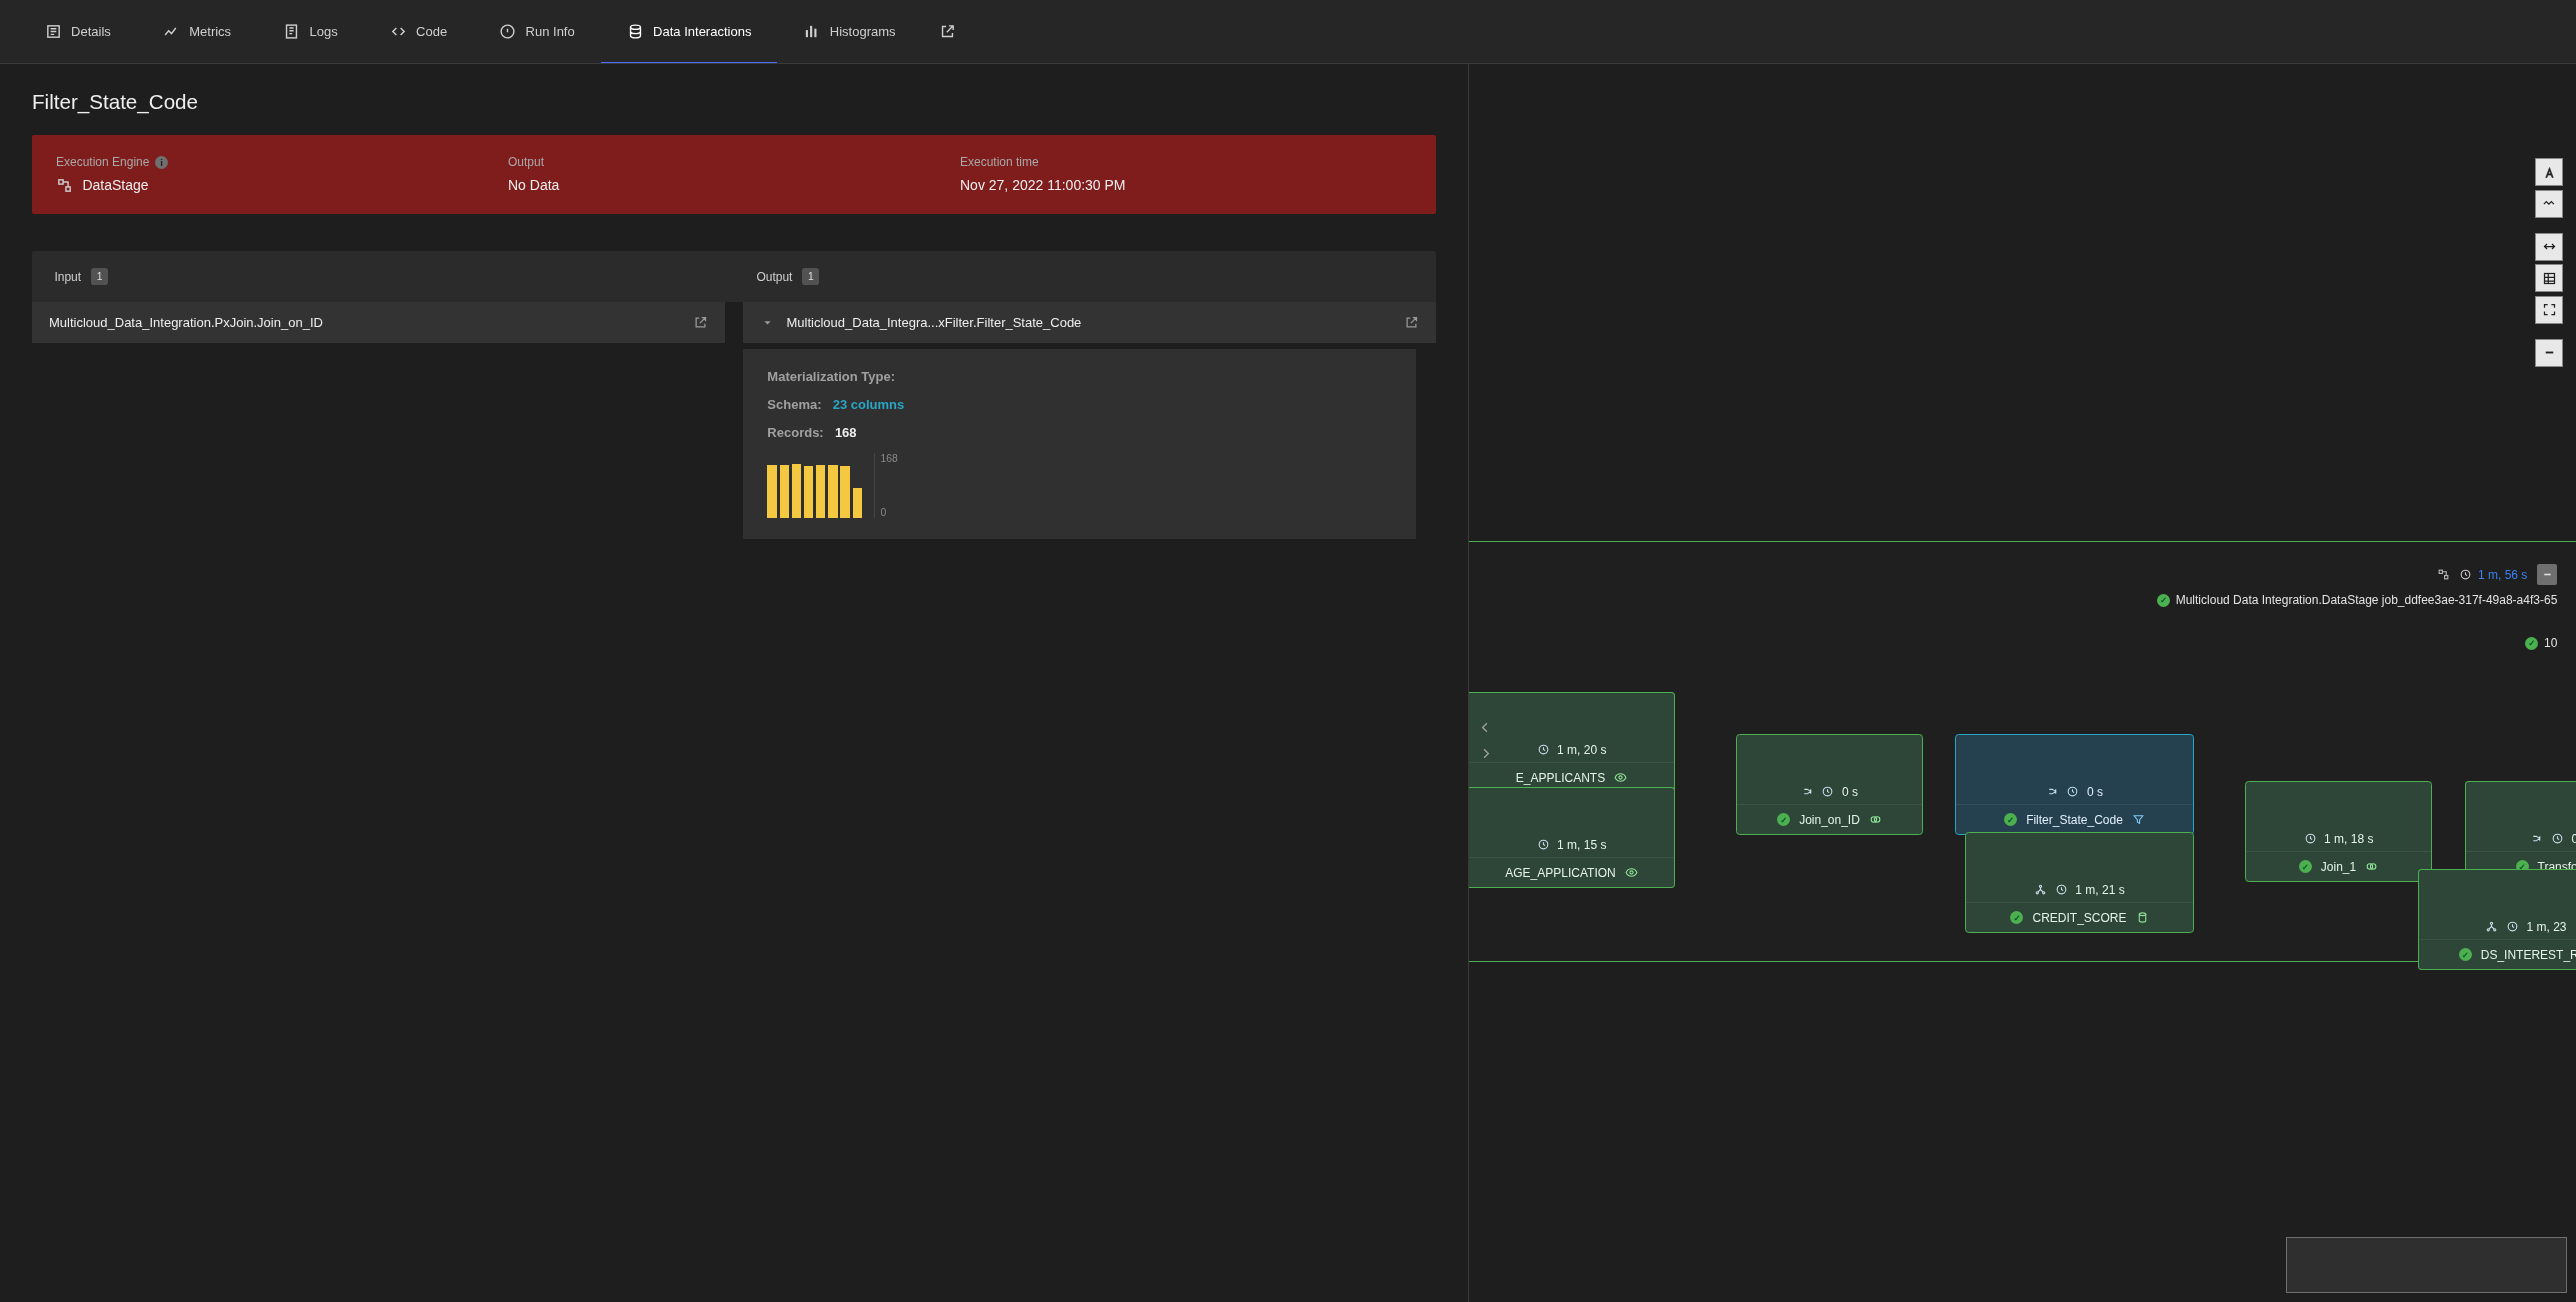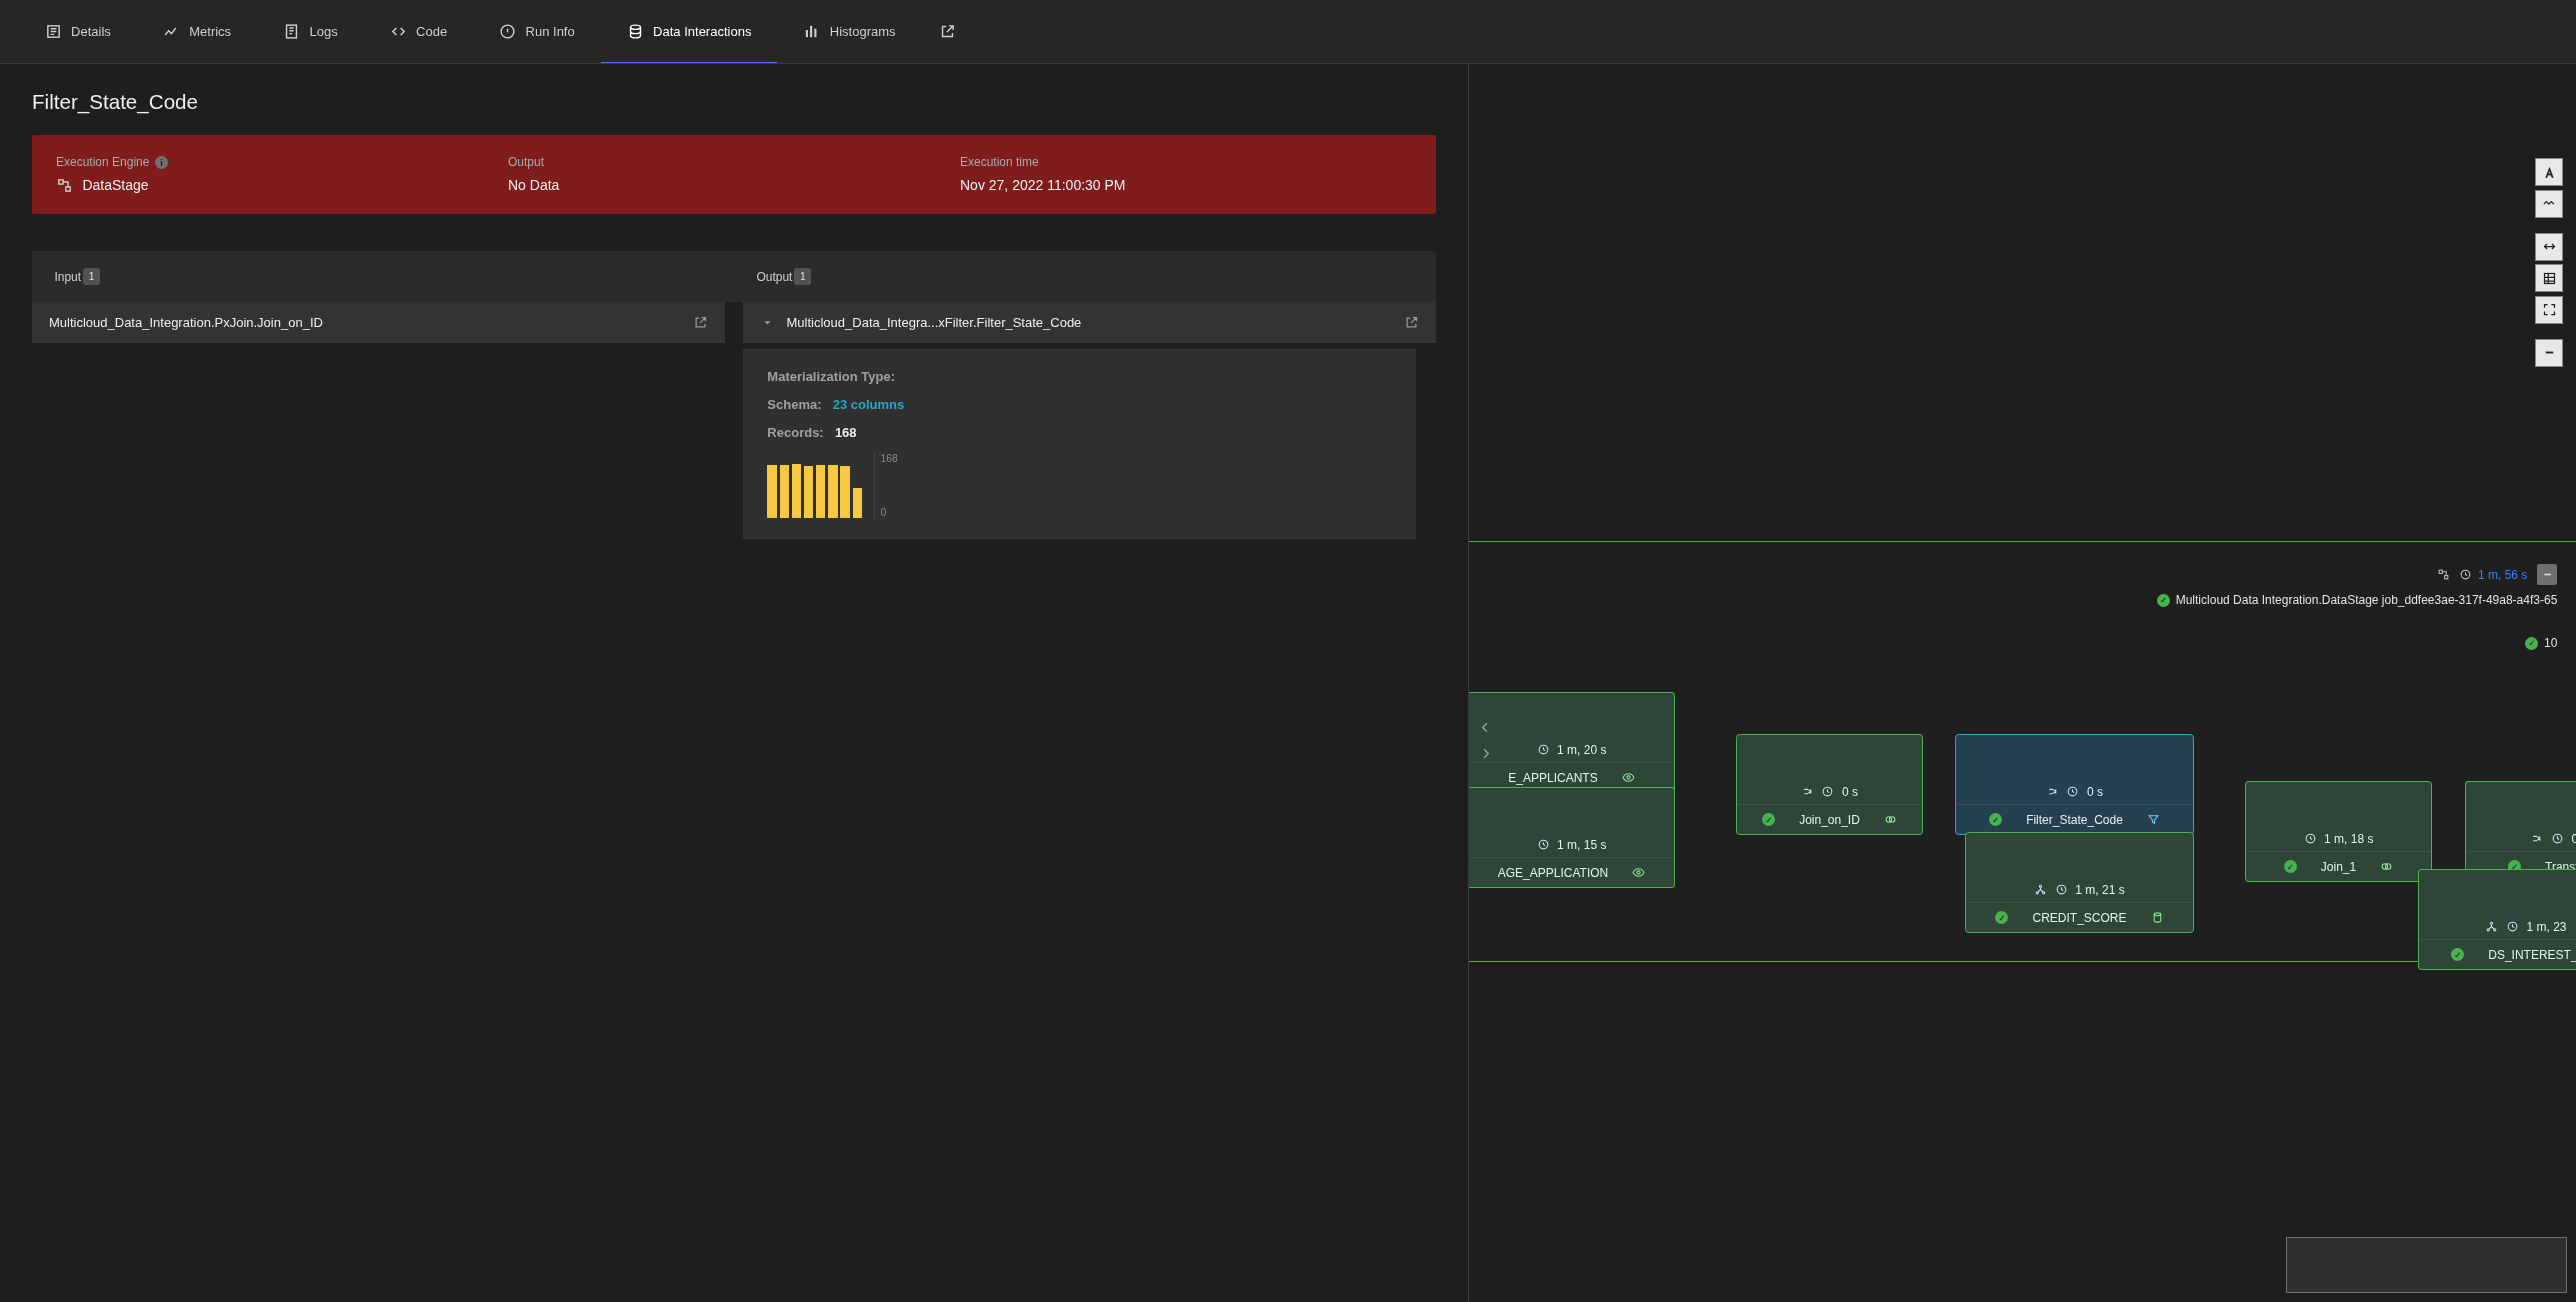--- a/index.html
+++ b/index.html
@@ -83,21 +83,21 @@
 
 .io-head {
   display: grid;
   grid-template-columns: 1fr 1fr;
   background: #2b2b2b;
   border-radius: 1.9px 1.9px 0 0;
 }
 .io-head .cell {
   padding: 17px 22.4px;
   color: #cfcfcf;
-  display: flex; align-items: center; gap: 2px;
+  display: flex; align-items: center; gap: 10px;
 }
 .badge {
   display: inline-flex; align-items: center; justify-content: center;
   min-width: 17px; height: 17px; padding: 0 3.7px;
   background: #525252; color: #e0e0e0;
   border-radius: 2.8px; font-size: 10.3px;
 }
 .io-body {
   display: grid;
   grid-template-columns: 1fr 1fr;
@@ -203,21 +203,21 @@
   font-size:12px;
 }
 .node.selected { border-color:#29a6c5; background:#25404f; color:#e3f0fb; }
 .node .n-top {
   display:flex; align-items:center; justify-content:center; gap:7.5px;
   padding:5.6px 11.2px;
   border-bottom:0.9px solid rgba(255,255,255,0.07);
   margin-top:44px;
 }
 .node .n-body {
-  display:flex; align-items:center; justify-content:center; gap:24px;
+  display:flex; align-items:center; justify-content:center; gap:9px;
   padding:7.5px 11.2px;
 }
 .node .ty { color:#8fe296; }
 .node.selected .ty { color:#7ecbf4; }
 .small-ic { width:13px;height:13px;display:inline-flex;align-items:center;justify-content:center; }
 .small-ic svg{width:13px;height:13px;}
 
 
 .edges { position:absolute; inset:0; pointer-events:none; }
 .edges line { stroke:#7a7a7a; stroke-width:1.2; }

